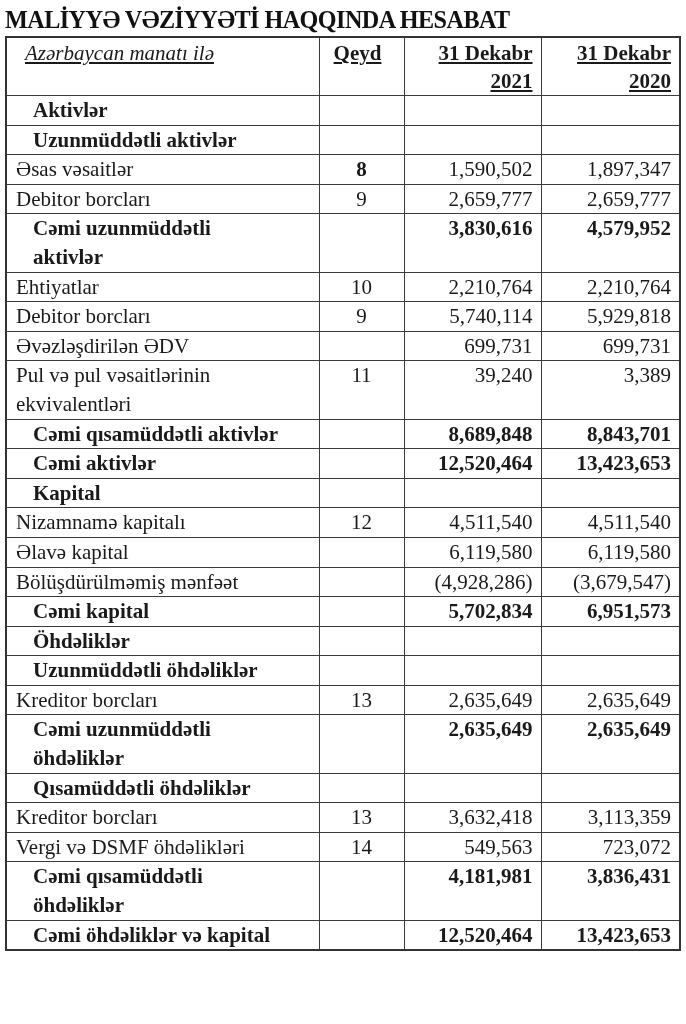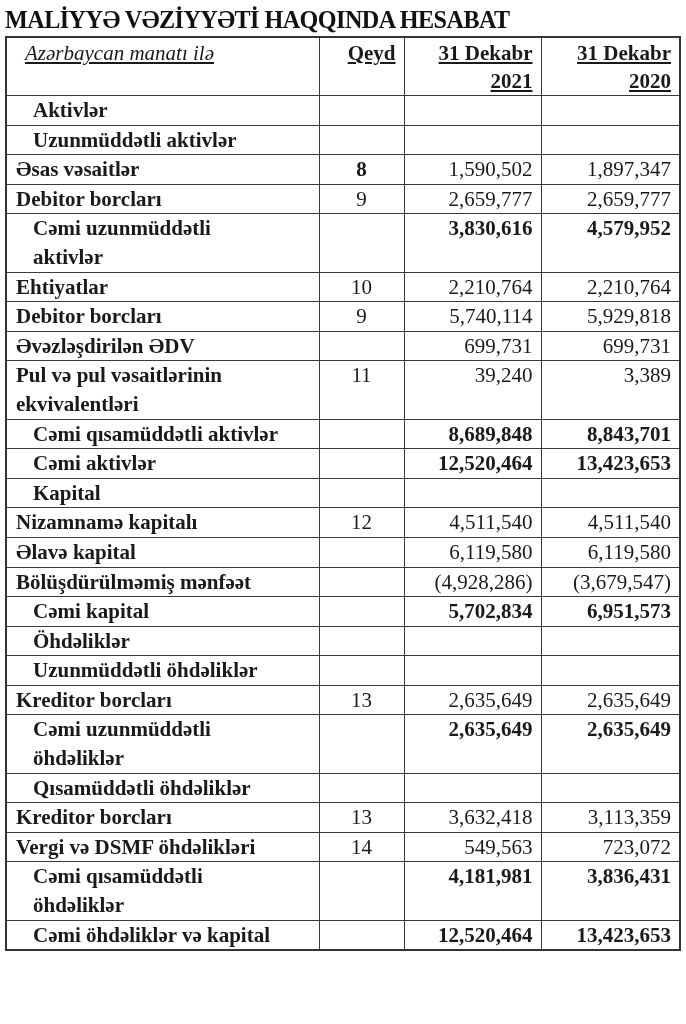--- a/index.html
+++ b/index.html
@@ -43,26 +43,26 @@
     table.fs col.c1 { width: 85px; }
     table.fs col.c2 { width: 137px; }
     table.fs col.c3 { width: 139px; }
     table.fs td {
       border: 1.6px solid #3a3a3a;
       padding: 0 6px 0 9px;
       vertical-align: top;
       white-space: nowrap;
       overflow: visible;
     }
-    table.fs td.lbl { white-space: normal; font-weight: bold; }
+    table.fs td.lbl { white-space: normal; }
     table.fs td.note { text-align: center; padding: 0; }
     table.fs td.num { text-align: right; padding-right: 8px; padding-left: 2px; }
     table.fs tr.hdr td { font-weight: bold; line-height: 28px; padding-top: 1px; text-decoration: underline; }
     table.fs tr.hdr td.lbl { font-weight: normal; font-style: italic; padding-left: 18px; }
-    table.fs tr.hdr td.note { text-align: right; padding-right: 8px; }
+    table.fs tr.hdr td.note { text-align: center; padding-right: 8px; }
     table.fs tr.bold td { font-weight: bold; padding-left: 26px; }
     table.fs td.b { font-weight: bold; }
   </style>
 </head>
 <body>
 
 <div class="title">MALİYYƏ VƏZİYYƏTİ HAQQINDA HESABAT</div>
 
 <table class="fs">
   <colgroup>

